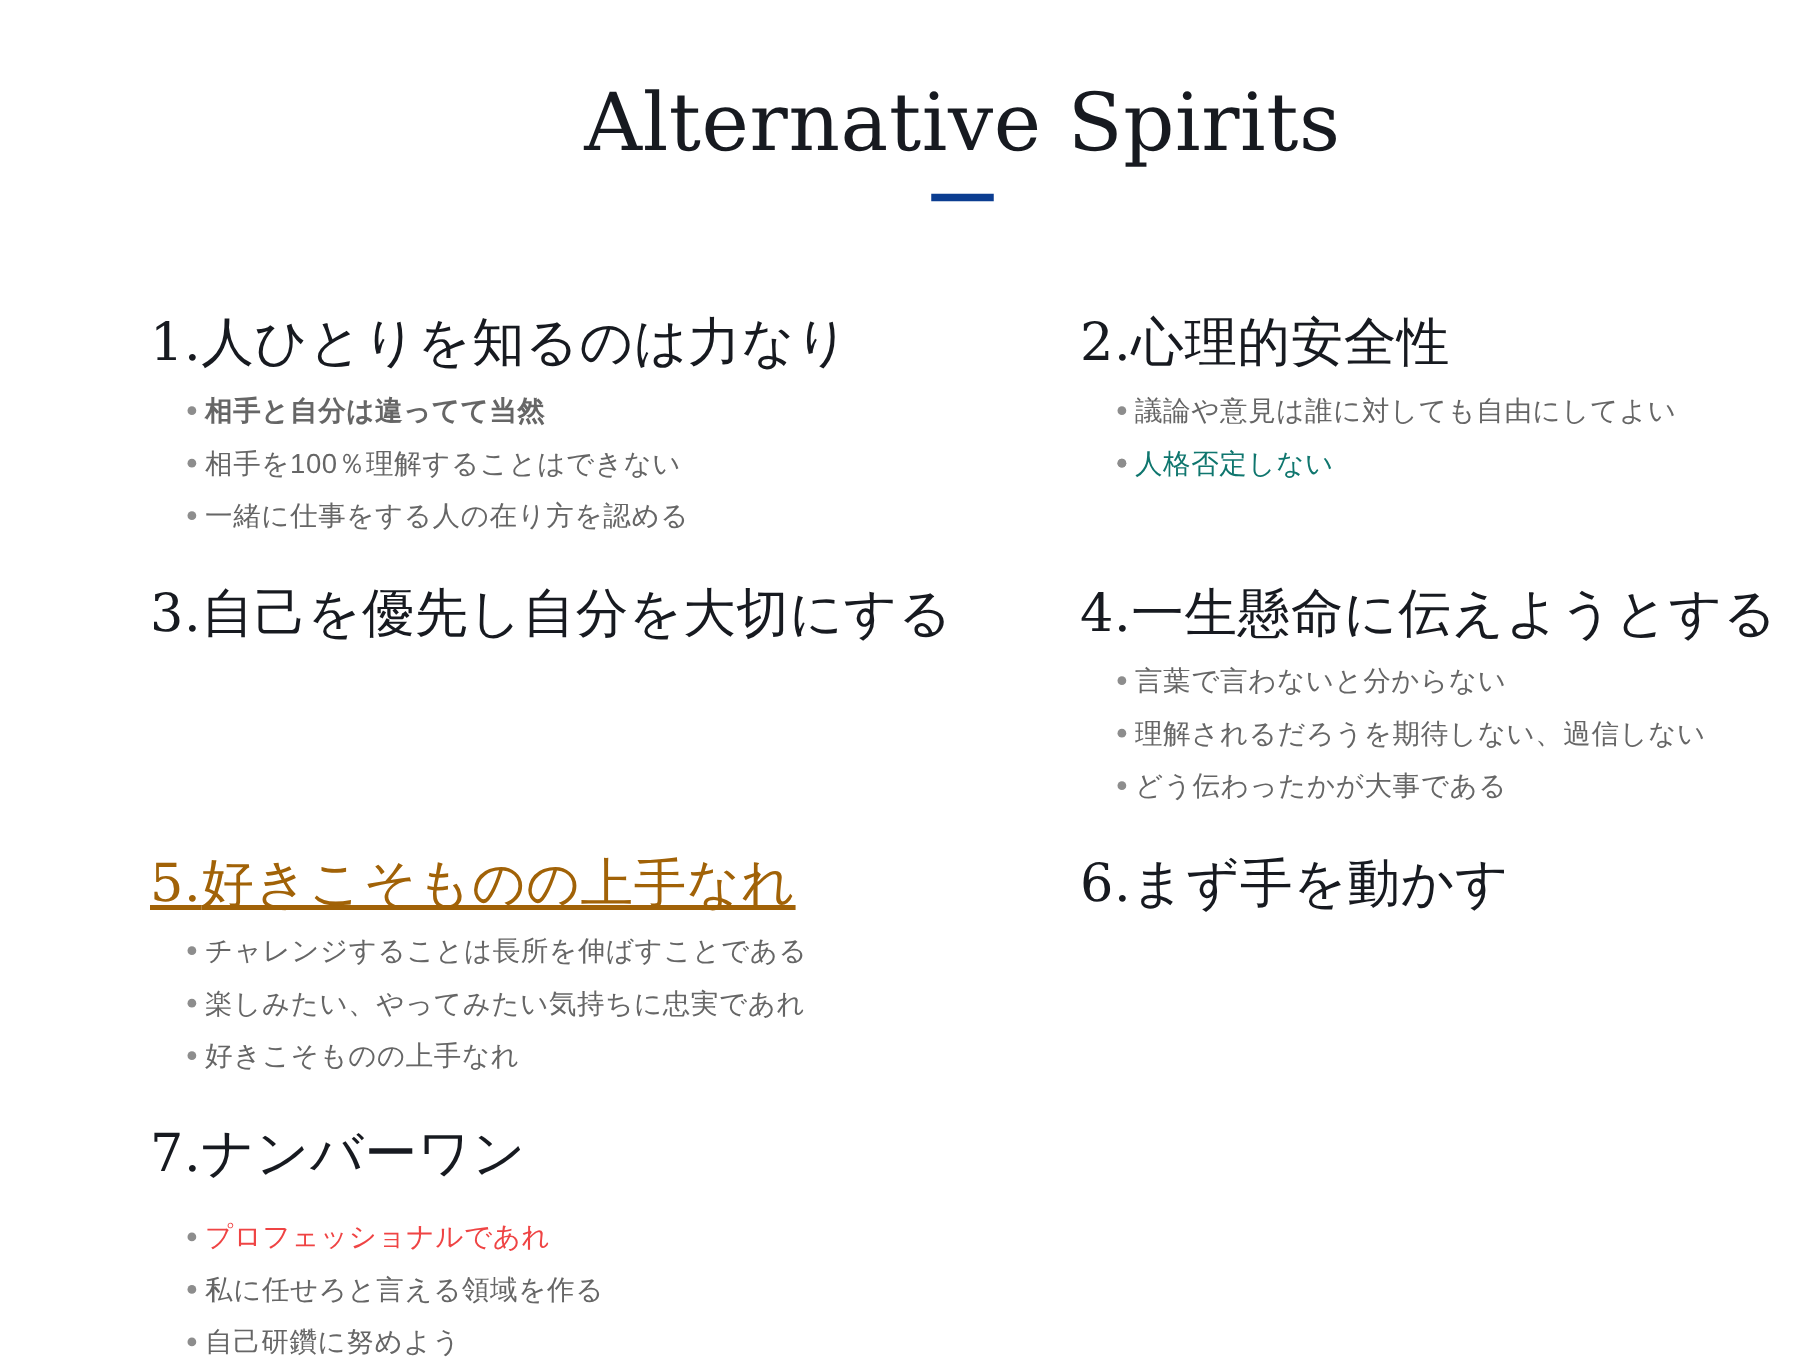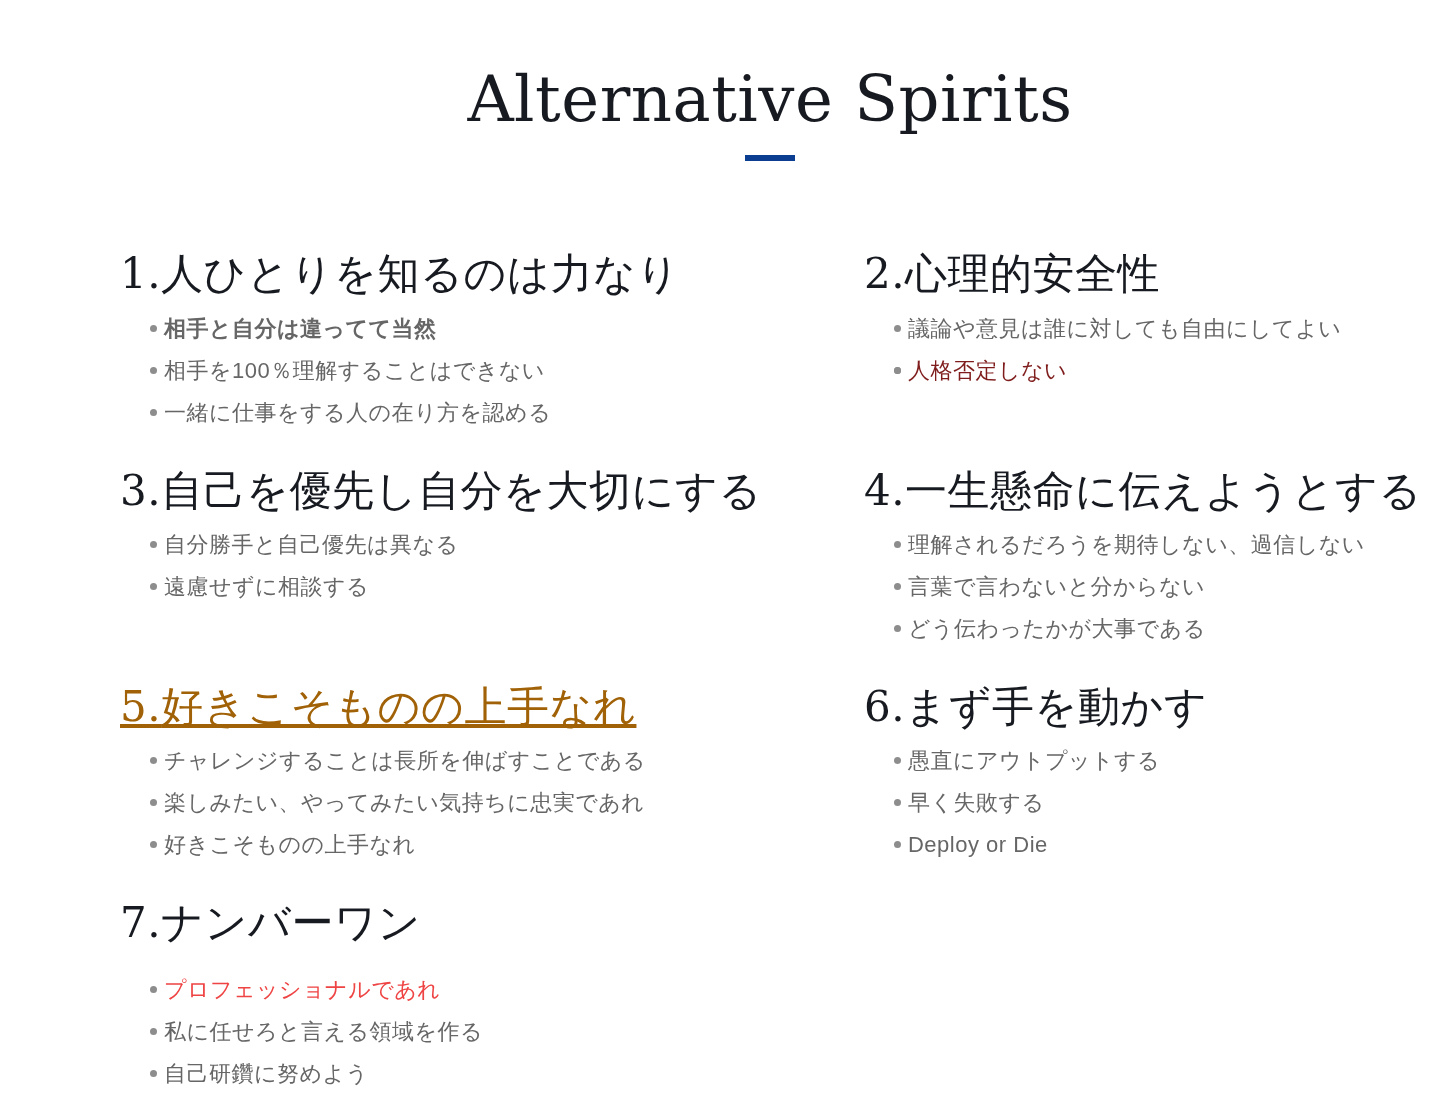--- a/index.html
+++ b/index.html
@@ -94,53 +94,44 @@
           <li style="color: rgb(102, 102, 102); font-weight: bold;"><span class="bullet-dot" style="background: rgb(141, 141, 141);"></span><span>相手と自分は違ってて当然</span></li>
           <li style="color: rgb(102, 102, 102);"><span class="bullet-dot" style="background: rgb(141, 141, 141);"></span><span>相手を100％理解することはできない</span></li>
           <li style="color: rgb(102, 102, 102);"><span class="bullet-dot" style="background: rgb(141, 141, 141);"></span><span>一緒に仕事をする人の在り方を認める</span></li>
         </ul>
       </section>
       <section class="section">
         <h2 style="color: rgb(23, 26, 32);"><span>2.</span><span>心理的安全性</span></h2>
         <ul>
           <li style="color: rgb(102, 102, 102);"><span class="bullet-dot" style="background: rgb(141, 141, 141);"></span><span>議論や意見は誰に対しても自由にしてよい</span></li>
           <li style="color: rgb(102, 102, 102);"><span class="bullet-dot" style="background: rgb(141, 141, 141);"></span></li>
-          <li style="color: #7f1d1d;"><span class="bullet-dot" style="background: rgb(141, 141, 141);"></span><span>人格否定しない</span></li>
+          <li style="color: #0f766e;"><span class="bullet-dot" style="background: rgb(141, 141, 141);"></span><span>人格否定しない</span></li>
         </ul>
       </section>
       <section class="section">
         <h2 style="color: rgb(23, 26, 32);"><span>3.</span><span>自己を優先し自分を大切にする</span></h2>
-        <ul>
-          <li style="color: rgb(102, 102, 102);"><span class="bullet-dot" style="background: rgb(141, 141, 141);"></span><span>自分勝手と自己優先は異なる</span></li>
-          <li style="color: rgb(102, 102, 102);"><span class="bullet-dot" style="background: rgb(141, 141, 141);"></span><span>遠慮せずに相談する</span></li>
-        </ul>
       </section>
       <section class="section">
         <h2 style="color: rgb(23, 26, 32);"><span>4.</span><span>一生懸命に伝えようとする</span></h2>
         <ul>
+          <li style="color: rgb(102, 102, 102);"><span class="bullet-dot" style="background: rgb(141, 141, 141);"></span><span>言葉で言わないと分からない</span></li>
           <li style="color: rgb(102, 102, 102);"><span class="bullet-dot" style="background: rgb(141, 141, 141);"></span><span>理解されるだろうを期待しない、過信しない</span></li>
-          <li style="color: rgb(102, 102, 102);"><span class="bullet-dot" style="background: rgb(141, 141, 141);"></span><span>言葉で言わないと分からない</span></li>
           <li style="color: rgb(102, 102, 102);"><span class="bullet-dot" style="background: rgb(141, 141, 141);"></span><span>どう伝わったかが大事である</span></li>
         </ul>
       </section>
       <section class="section">
         <h2 style="color: #a16207; text-decoration: underline;"><span>5.</span><span>好きこそものの上手なれ</span></h2>
         <ul>
           <li style="color: rgb(102, 102, 102);"><span class="bullet-dot" style="background: rgb(141, 141, 141);"></span><span>チャレンジすることは長所を伸ばすことである</span></li>
           <li style="color: rgb(102, 102, 102);"><span class="bullet-dot" style="background: rgb(141, 141, 141);"></span><span>楽しみたい、やってみたい気持ちに忠実であれ</span></li>
           <li style="color: rgb(102, 102, 102);"><span class="bullet-dot" style="background: rgb(141, 141, 141);"></span><span>好きこそものの上手なれ</span></li>
         </ul>
       </section>
       <section class="section">
         <h2 style="color: rgb(23, 26, 32);"><span>6.</span><span>まず手を動かす</span></h2>
-        <ul>
-          <li style="color: rgb(102, 102, 102);"><span class="bullet-dot" style="background: rgb(141, 141, 141);"></span><span>愚直にアウトプットする</span></li>
-          <li style="color: rgb(102, 102, 102);"><span class="bullet-dot" style="background: rgb(141, 141, 141);"></span><span>早く失敗する</span></li>
-          <li style="color: rgb(102, 102, 102);"><span class="bullet-dot" style="background: rgb(141, 141, 141);"></span><span>Deploy or Die</span></li>
-        </ul>
       </section>
       <section class="section">
         <h2 style="color: rgb(23, 26, 32);"><span>7.</span><span>ナンバーワン</span></h2>
         <ul>
           <li style="color: #ef4444; margin-top: 20px;"><span class="bullet-dot" style="background: rgb(141, 141, 141);"></span><span>プロフェッショナルであれ</span></li>
           <li style="color: rgb(102, 102, 102);"><span class="bullet-dot" style="background: rgb(141, 141, 141);"></span><span>私に任せろと言える領域を作る</span></li>
           <li style="color: rgb(102, 102, 102);"><span class="bullet-dot" style="background: rgb(141, 141, 141);"></span><span>自己研鑽に努めよう</span></li>
         </ul>
       </section>
     </div>

